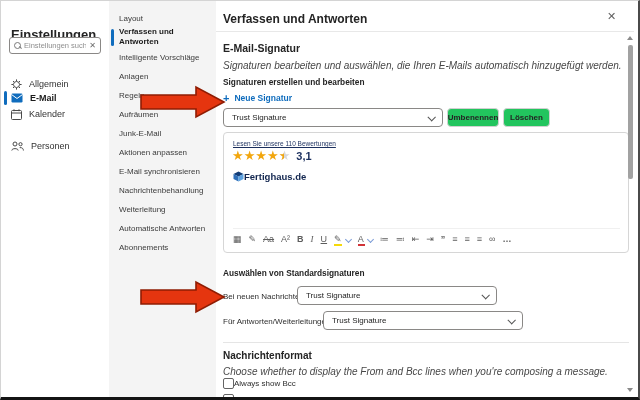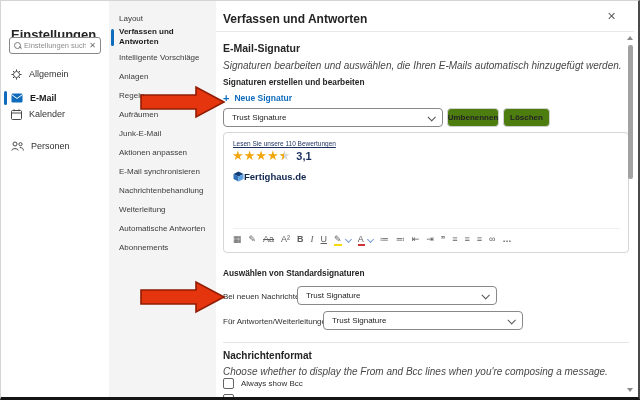--- a/index.html
+++ b/index.html
@@ -37,21 +37,21 @@
   .sec-h1{font-size:10.5px;font-weight:bold;}
   .sec-desc{font-size:10px;color:#474747;font-style:italic;}
   .sec-h2{font-size:8.3px;font-weight:bold;}
   .newsig{left:222px;top:92px;display:flex;align-items:center;gap:5px;color:#0f6cbd;}
   .newsig .plus{font-size:11px;font-weight:bold;line-height:10px;}
   .newsig .lbl{font-size:8.5px;font-weight:bold;}
   .select{box-sizing:border-box;border:1px solid #8a8886;border-radius:4px;background:#fff;
     display:flex;align-items:center;padding:0 18px 0 8px;font-size:8px;position:absolute;height:19px;}
   .select::after{content:"";position:absolute;right:8px;top:6px;width:5px;height:5px;
     border-right:1px solid #555;border-bottom:1px solid #555;transform:rotate(45deg) translateY(-1px);}
-  .btn{box-sizing:border-box;border:1px solid #d1d1d1;border-radius:4px;background:#4d7c0f;
+  .btn{box-sizing:border-box;border:1px solid #d1d1d1;border-radius:4px;background:#22c55e;
     display:flex;align-items:center;justify-content:center;font-size:8px;font-weight:bold;position:absolute;height:19px;}
 
   .editor{left:222px;top:131px;width:406px;height:121px;border:1px solid #d6d6d6;border-radius:4px;background:#fff;box-sizing:border-box;}
   .review{position:absolute;left:9px;top:7px;font-size:6.5px;color:#1b2f5e;text-decoration:underline;}
   .stars-row{position:absolute;left:8px;top:15px;display:flex;align-items:center;}
   .star{font-size:13px;line-height:16px;color:#f2a60d;letter-spacing:0px;}
   .star-half{position:relative;color:#d8d8d8;}
   .star-half .fill{position:absolute;left:0;top:0;width:50%;overflow:hidden;color:#f2a60d;}
   .rating-val{font-size:11px;font-weight:bold;color:#1b2f5e;margin-left:6px;}
   .brand-row{position:absolute;left:9px;top:38px;display:flex;align-items:center;}
@@ -62,21 +62,21 @@
   .ticon.ital{font-style:italic;font-family:"Liberation Serif",serif;}
   .ticon.und{text-decoration:underline;}
   .ticon.strike{text-decoration:line-through;}
   .ticon.hl::after{content:"";position:absolute;left:0;bottom:-1px;width:8px;height:2px;background:#f5d90a;}
   .ticon.fc::after{content:"";position:absolute;left:0;bottom:-1px;width:7px;height:2px;background:#d13438;}
   .mini-chev{width:4px;height:4px;border-right:1px solid #7a9bd6;border-bottom:1px solid #7a9bd6;transform:rotate(45deg);margin-left:-3px;flex:0 0 auto;}
 
   .row-label{font-size:8px;color:#2e2e2e;}
   .divider2{left:222px;top:341px;width:406px;height:1px;background:#e5e5e5;}
   .checkbox{box-sizing:border-box;width:11px;height:11px;border:1px solid #646464;border-radius:2px;background:#fff;}
-  .cbrow{display:flex;align-items:center;gap:7px;}
+  .cbrow{display:flex;align-items:center;}
 
   
   .sb-thumb{left:627px;top:44px;width:5px;height:134px;background:#a2a2a2;border-radius:2px;}
   .sb-up{left:626px;top:35px;width:0;height:0;border-left:3px solid transparent;border-right:3px solid transparent;border-bottom:4px solid #8a8a8a;}
   .sb-down{left:626px;top:387px;width:0;height:0;border-left:3px solid transparent;border-right:3px solid transparent;border-top:4px solid #8a8a8a;}
 
   .arrow-svg{position:absolute;width:86px;height:34px;}
 </style>
 </head>
 <body>
@@ -85,21 +85,21 @@
 
   <div class="abs sidebar"></div>
   <div class="abs sb-title">Einstellungen</div>
 
   <div class="abs searchbox">
     <span class="mag"></span>
     <span class="search-ph">Einstellungen such...</span>
     <span class="search-x">✕</span>
   </div>
 
-  <div class="abs sb-item" style="top:62px;">
+  <div class="abs sb-item" style="top:72px;">
     <svg width="11" height="11" viewBox="0 0 11 11">
       <circle cx="5.5" cy="5.5" r="3" fill="none" stroke="#4a4a4a" stroke-width="1"></circle>
       <g stroke="#4a4a4a" stroke-width="1">
         <line x1="5.5" y1="0.4" x2="5.5" y2="2"></line>
           <line x1="5.5" y1="9" x2="5.5" y2="10.6"></line>
         <line x1="0.4" y1="5.5" x2="2" y2="5.5"></line>
           <line x1="9" y1="5.5" x2="10.6" y2="5.5"></line>
         <line x1="2" y1="2" x2="3.1" y2="3.1"></line>
           <line x1="7.9" y1="7.9" x2="9" y2="9"></line>
         <line x1="9" y1="2" x2="7.9" y2="3.1"></line>

